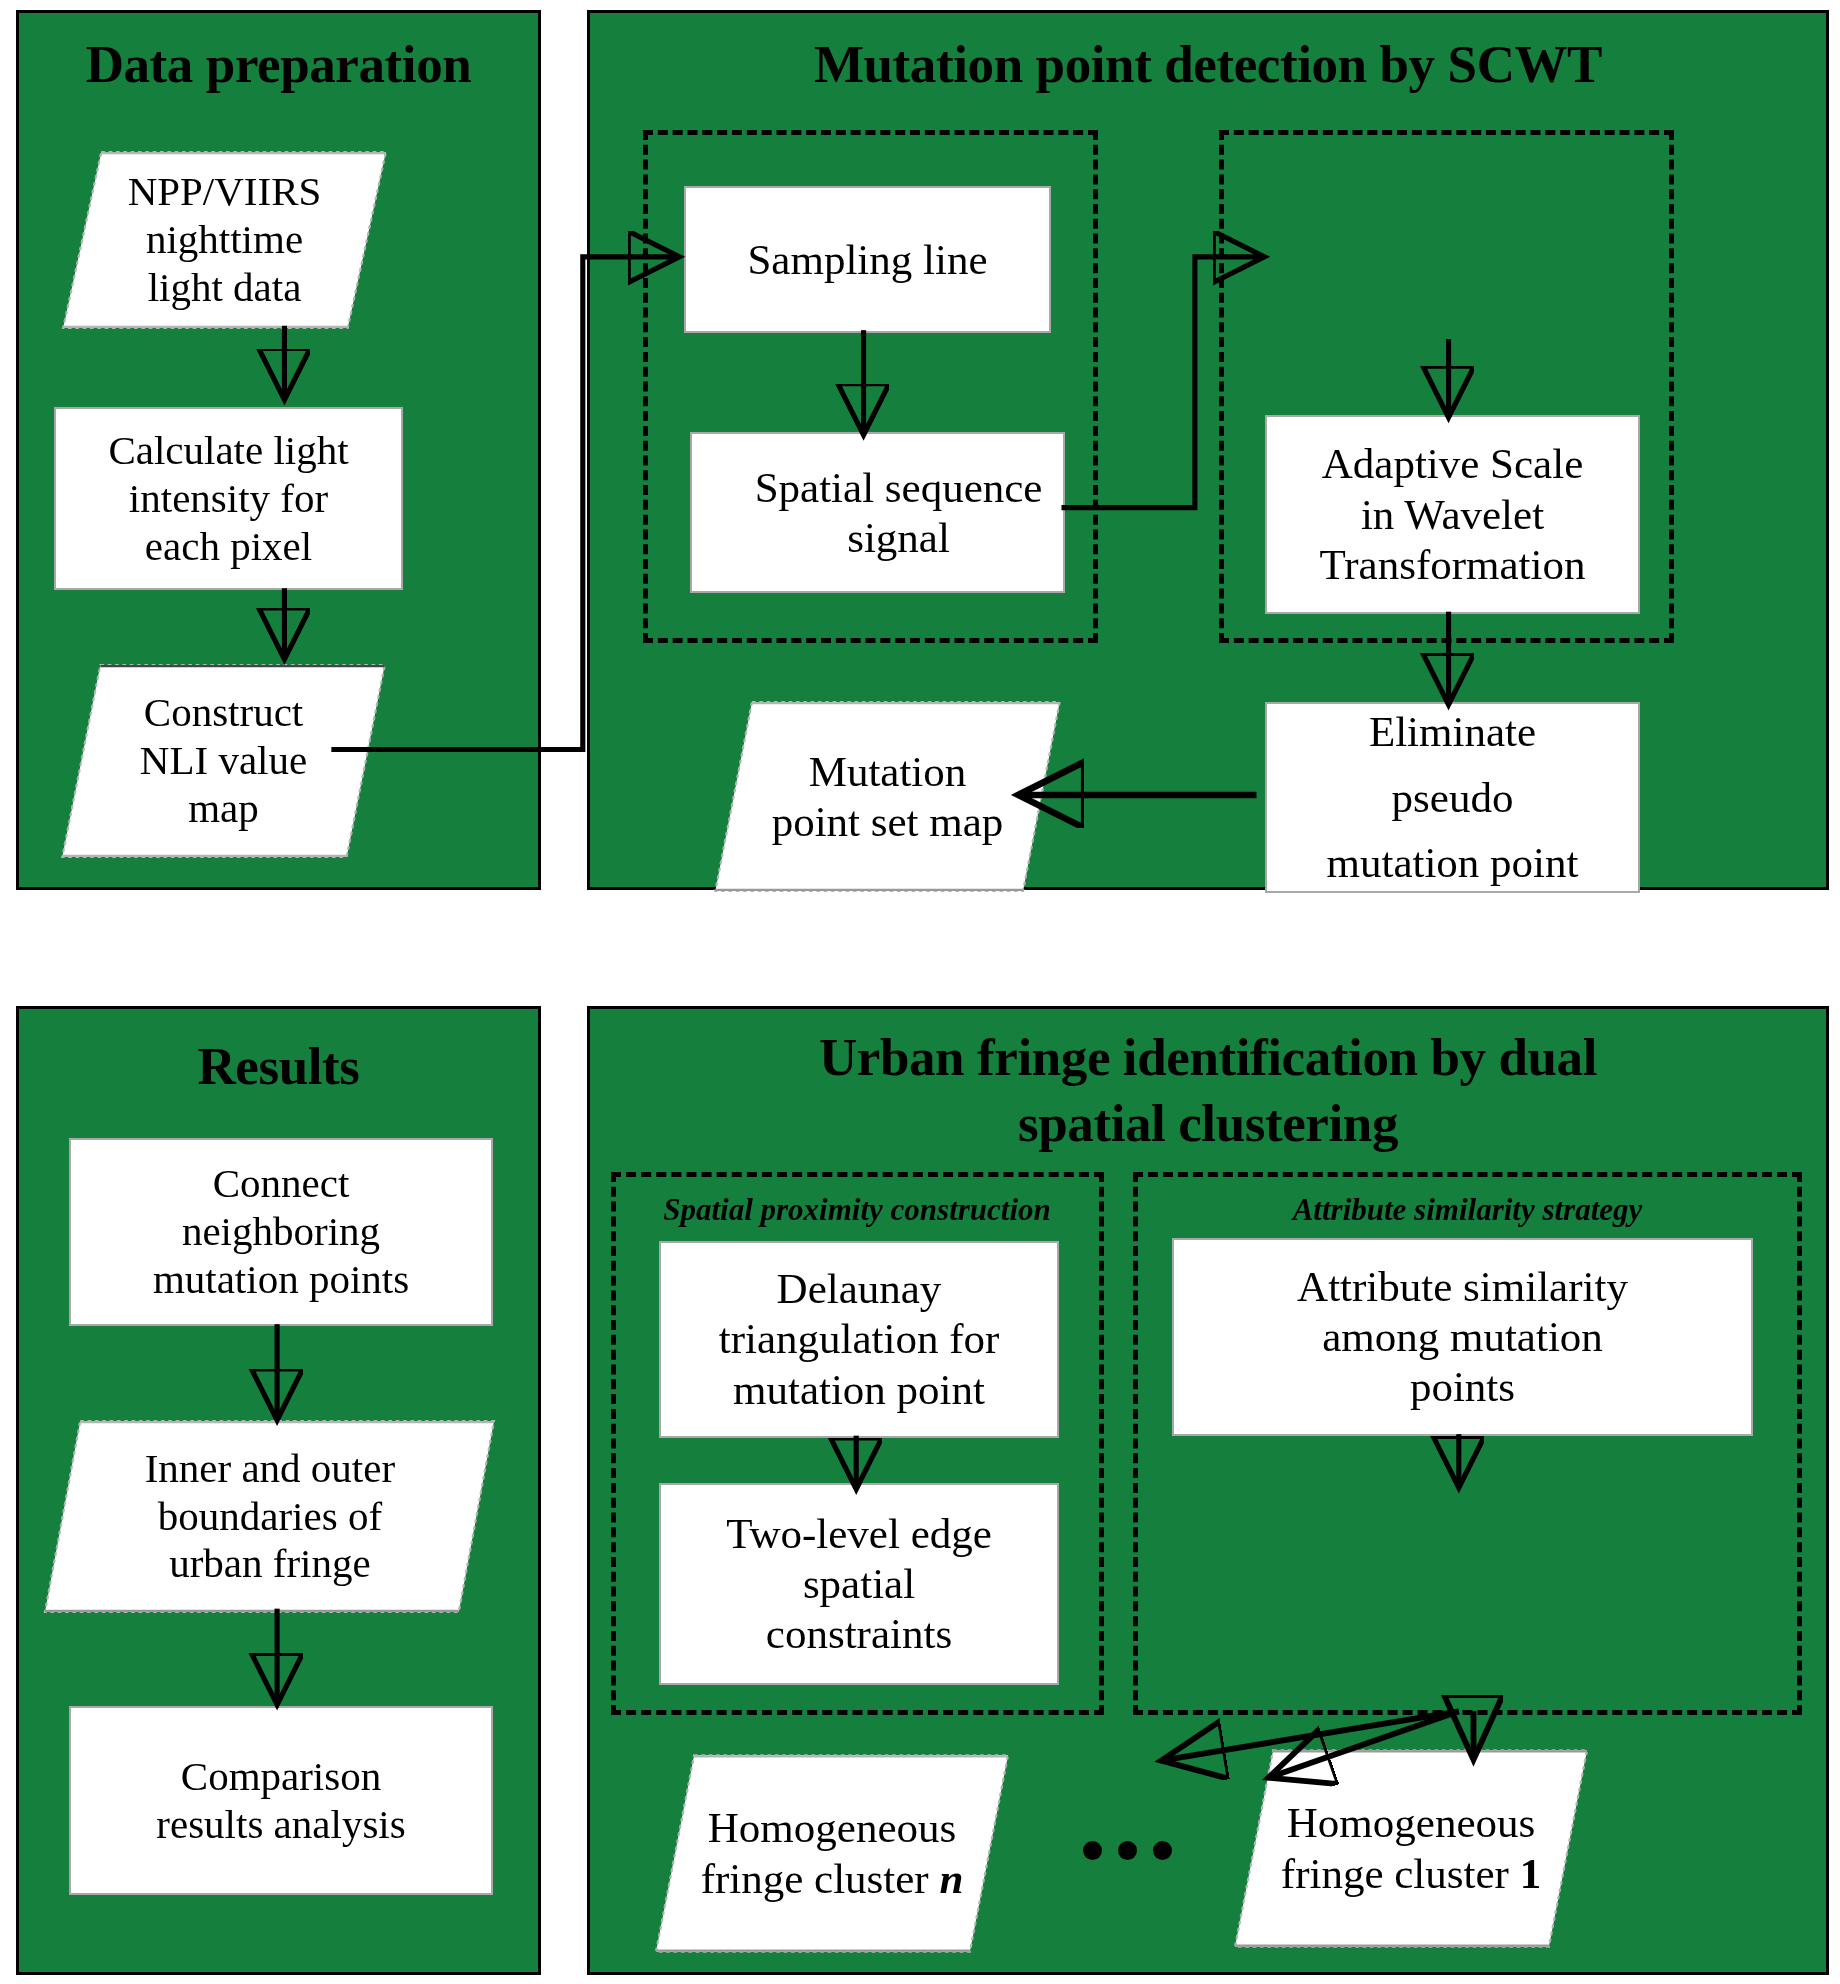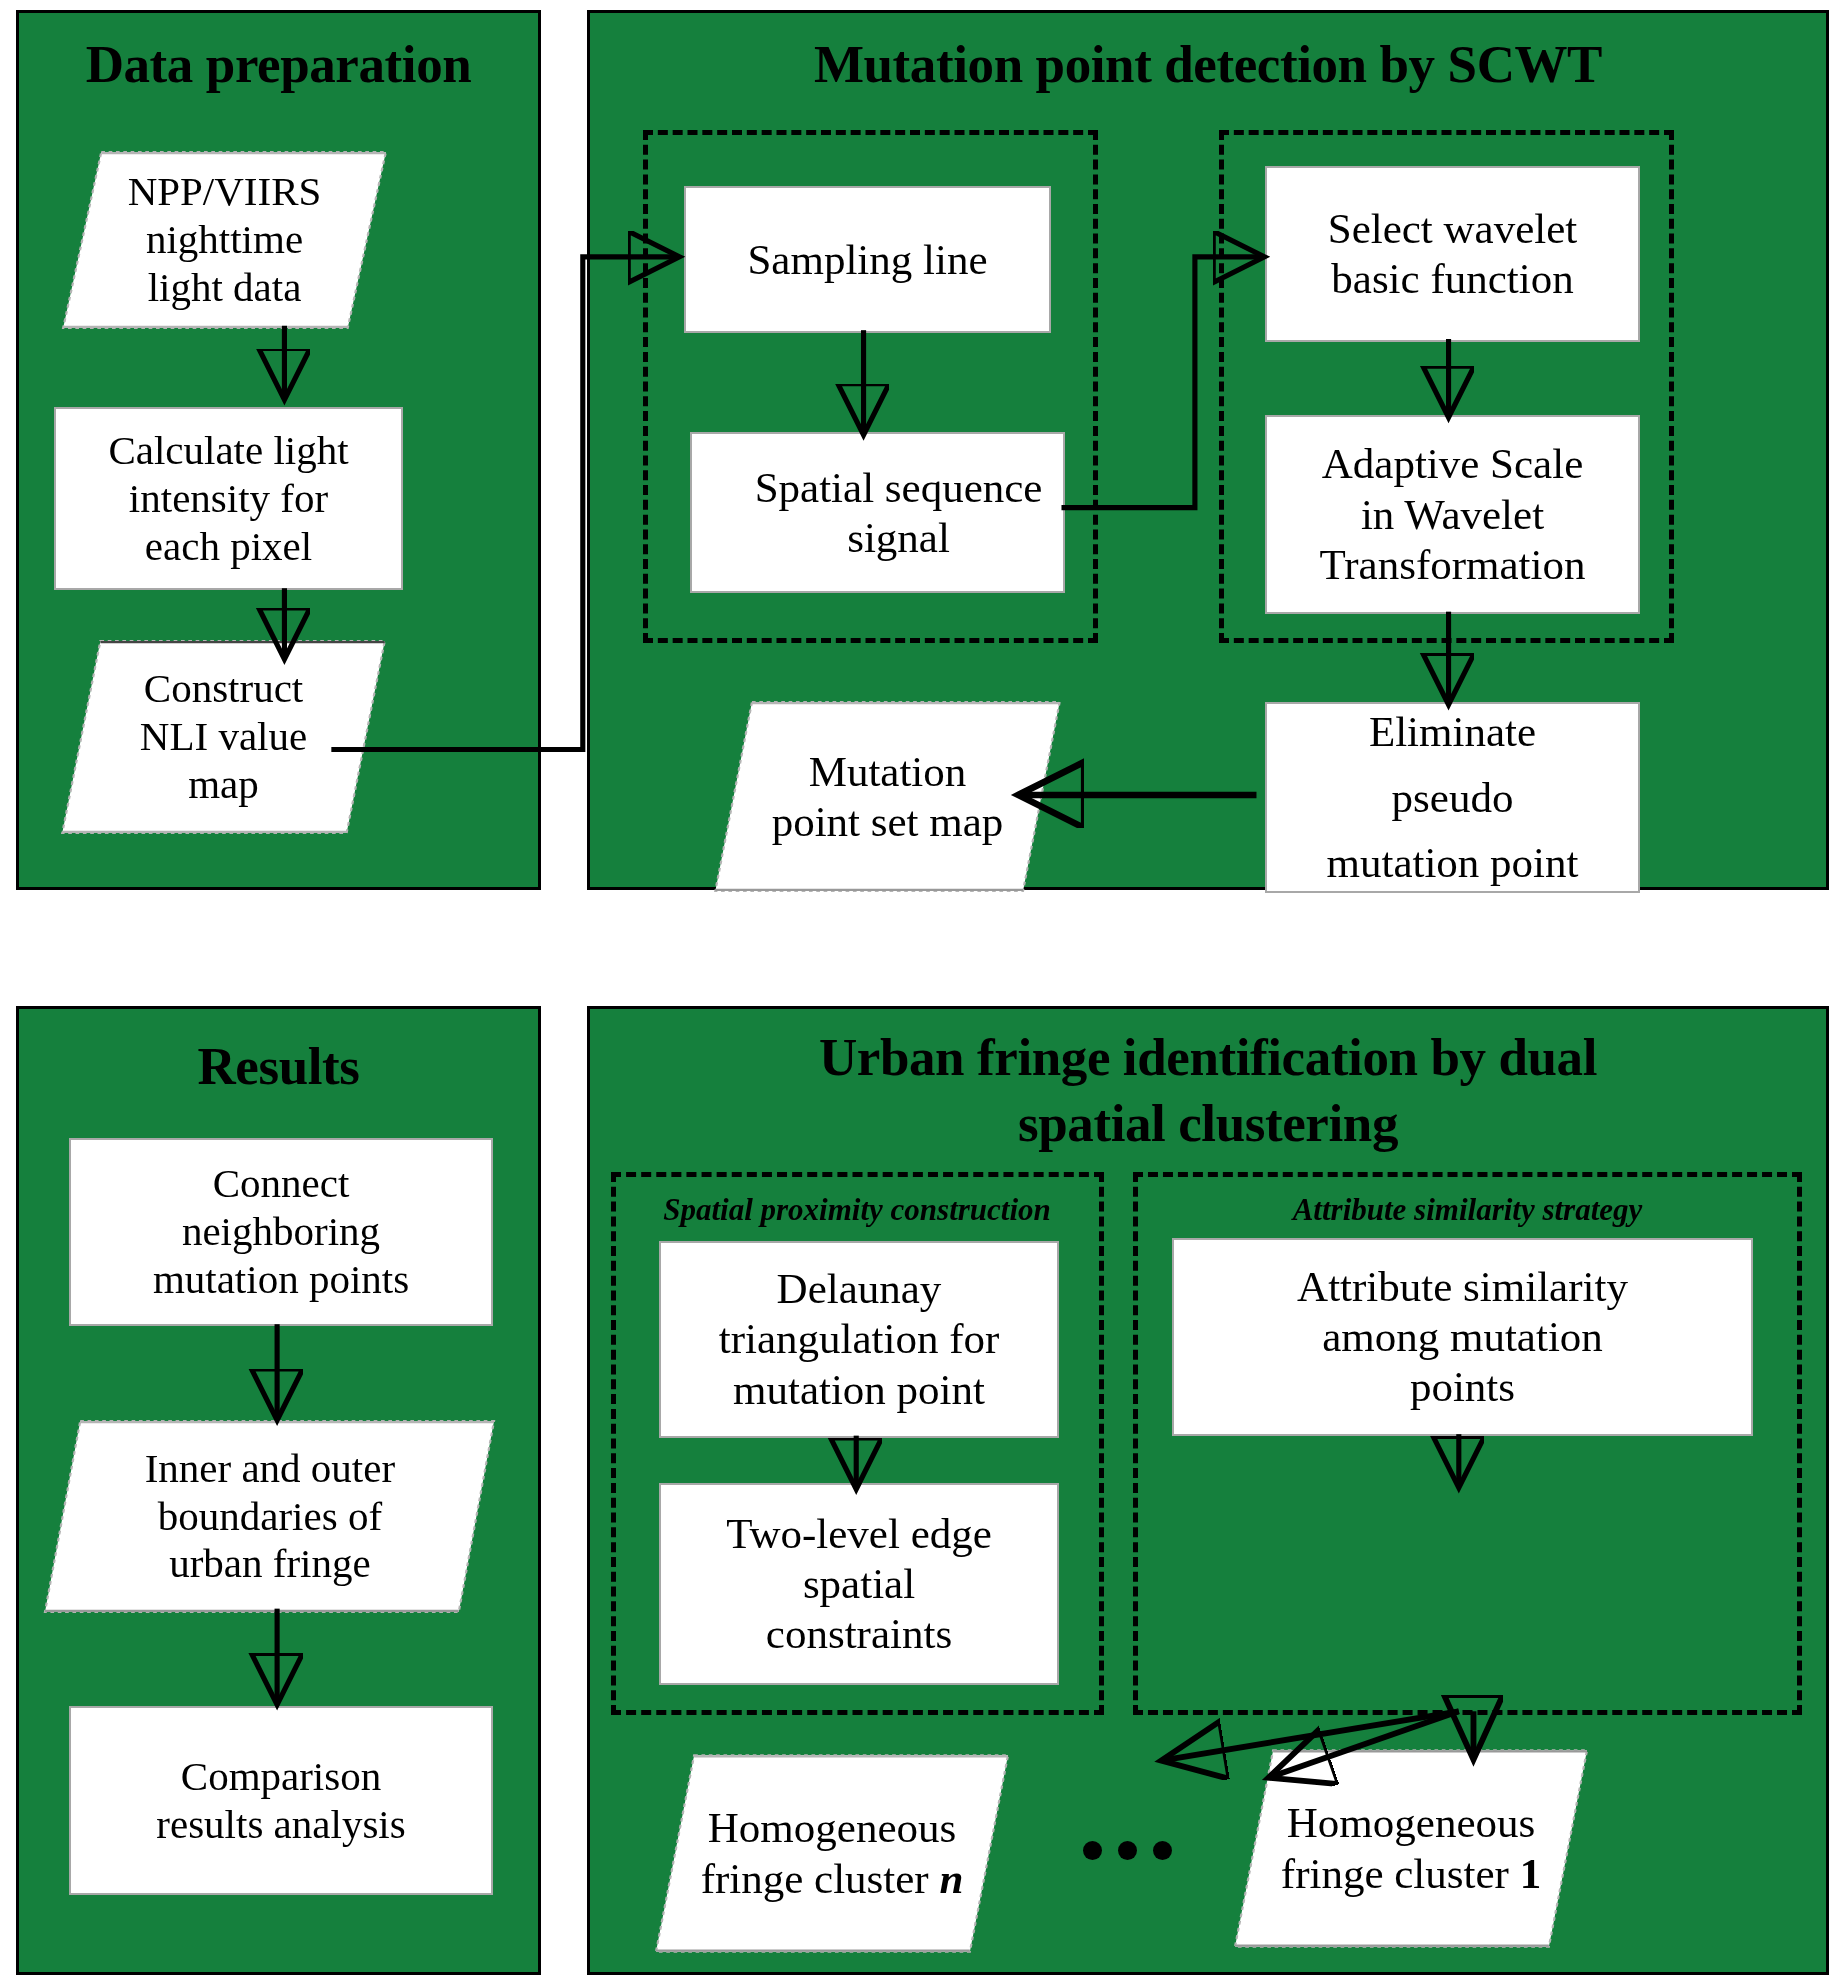--- a/index.html
+++ b/index.html
@@ -139,21 +139,21 @@
         <div>light data</div>
       </div>
     </div>
 
     <div class="pbox" style="left:35px; top:394px; width:349px; height:183px; font-size:41px; flex-direction:column;">
       <div>Calculate light</div>
       <div>intensity for</div>
       <div>each pixel</div>
     </div>
 
-    <div class="para-wrap" style="left:43px; top:628px; width:323px; height:192px;">
+    <div class="para-wrap" style="left:43px; top:652px; width:323px; height:192px;">
       <svg width="323" height="192" viewBox="0 0 440 262">
         <polygon points="52,0 440,0 388,262 0,262" fill="#ffffff" stroke="#b4b4b4" stroke-width="3" stroke-dasharray="5,5"></polygon>
         <line x1="52" y1="1.5" x2="440" y2="1.5" stroke="#444" stroke-width="3"></line>
         <line x1="0" y1="260.5" x2="388" y2="260.5" stroke="#b4b4b4" stroke-width="3"></line>
       </svg>
       <div class="para-text" style="font-size:41px; flex-direction:column;">
         <div>Construct</div>
         <div>NLI value</div>
         <div>map</div>
       </div>
@@ -169,24 +169,20 @@
 
     <div class="pbox" style="left:94px; top:173px; width:367px; height:147px; font-size:43px;">
       <span>Sampling line</span>
     </div>
 
     <div class="pbox" style="left:100px; top:419px; width:375px; height:161px; font-size:43px; flex-direction:column;padding-left:48px;">
       <div>Spatial sequence</div>
       <div>signal</div>
     </div>
 
-    <div class="pbox" style="left:675px; top:153px; width:375px; height:176px; font-size:43px; flex-direction:column;">
-      <div>Select wavelet</div>
-      <div>basic function</div>
-    </div>
 
     <div class="pbox" style="left:675px; top:402px; width:375px; height:199px; font-size:43px; flex-direction:column;">
       <div>Adaptive Scale</div>
       <div>in Wavelet</div>
       <div>Transformation</div>
     </div>
 
     <div class="pbox" style="left:675px; top:689px; width:375px; height:191px; font-size:43px; flex-direction:column;justify-content:space-between;">
       <div>Eliminate</div>
       <div>pseudo</div>

